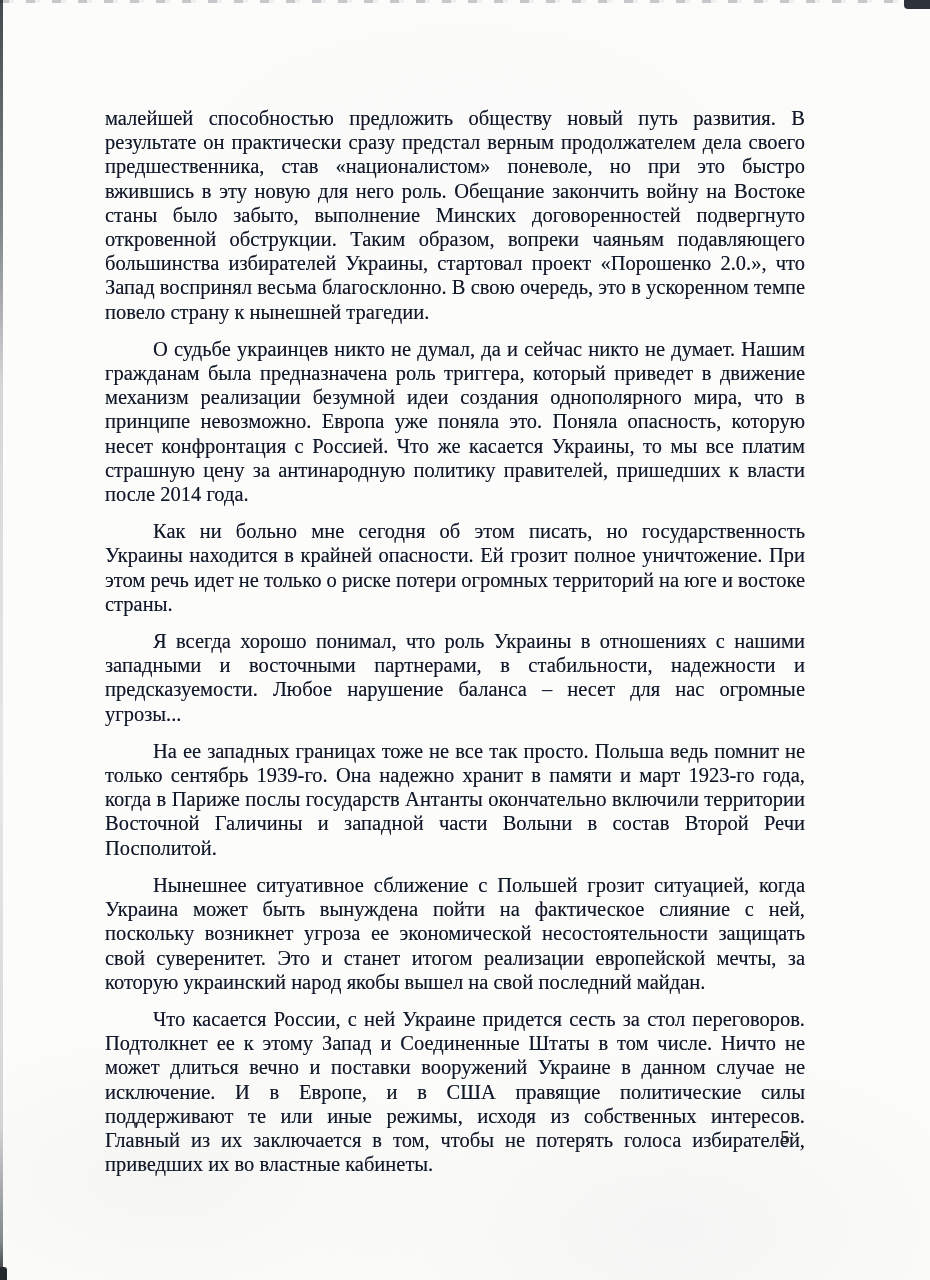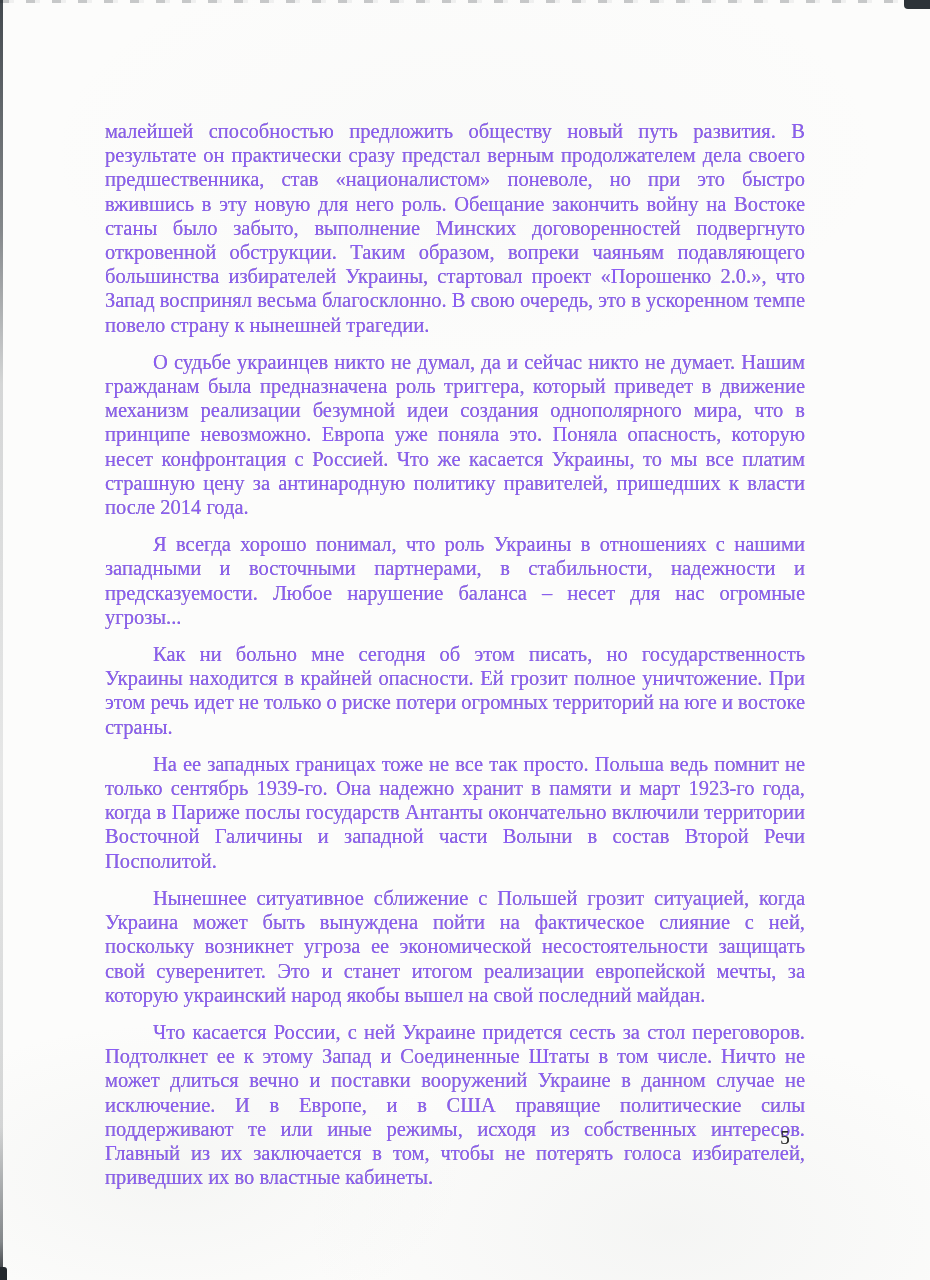--- a/index.html
+++ b/index.html
@@ -54,24 +54,24 @@
     position: absolute;
     left: 0; bottom: 0;
     width: 7px; height: 13px;
     background: #23282c;
     border-top-right-radius: 3px;
   }
 
   
   .text-block {
     position: absolute;
-    top: 119px;
+    top: 106px;
     left: 105px;
     width: 700px;
-    color: #8b5cf6;
+    color: #0f172a;
     font-size: 20.5px;
     line-height: 24.2px;
     text-align: justify;
     text-shadow: 0 0 0.6px rgba(40,40,40,0.55);
   }
   .para {
     margin: 0 0 13px 0;
     text-indent: 48px;
   }
   .para.no-indent {
@@ -95,22 +95,22 @@
 <div class="page">
 
   <div class="scan-top-edge"></div>
   <div class="scan-corner-blob"></div>
   <div class="scan-left-edge"></div>
   <div class="scan-bottom-left-mark"></div>
 
   <main class="text-block">
     <p class="para no-indent">малейшей способностью предложить обществу новый путь развития. В результате он практически сразу предстал верным продолжателем дела своего предшественника, став «националистом» поневоле, но при это быстро вжившись в эту новую для него роль. Обещание закончить войну на Востоке станы было забыто, выполнение Минских договоренностей подвергнуто откровенной обструкции. Таким образом, вопреки чаяньям подавляющего большинства избирателей Украины, стартовал проект «Порошенко 2.0.», что Запад воспринял весьма благосклонно. В свою очередь, это в ускоренном темпе повело страну к нынешней трагедии.</p>
     <p class="para">О судьбе украинцев никто не думал, да и сейчас никто не думает. Нашим гражданам была предназначена роль триггера, который приведет в движение механизм реализации безумной идеи создания однополярного мира, что в принципе невозможно. Европа уже поняла это. Поняла опасность, которую несет конфронтация с Россией. Что же касается Украины, то мы все платим страшную цену за антинародную политику правителей, пришедших к власти после 2014 года.</p>
+    <p class="para">Как ни больно мне сегодня об этом писать, но государственность Украины находится в крайней опасности. Ей грозит полное уничтожение. При этом речь идет не только о риске потери огромных территорий на юге и востоке страны.</p>
     <p class="para">Я всегда хорошо понимал, что роль Украины в отношениях с нашими западными и восточными партнерами, в стабильности, надежности и предсказуемости. Любое нарушение баланса – несет для нас огромные угрозы...</p>
-    <p class="para">Как ни больно мне сегодня об этом писать, но государственность Украины находится в крайней опасности. Ей грозит полное уничтожение. При этом речь идет не только о риске потери огромных территорий на юге и востоке страны.</p>
     <p class="para">На ее западных границах тоже не все так просто. Польша ведь помнит не только сентябрь 1939-го. Она надежно хранит в памяти и март 1923-го года, когда в Париже послы государств Антанты окончательно включили территории Восточной Галичины и западной части Волыни в состав Второй Речи Посполитой.</p>
     <p class="para">Нынешнее ситуативное сближение с Польшей грозит ситуацией, когда Украина может быть вынуждена пойти на фактическое слияние с ней, поскольку возникнет угроза ее экономической несостоятельности защищать свой суверенитет. Это и станет итогом реализации европейской мечты, за которую украинский народ якобы вышел на свой последний майдан.</p>
     <p class="para">Что касается России, с ней Украине придется сесть за стол переговоров. Подтолкнет ее к этому Запад и Соединенные Штаты в том числе. Ничто не может длиться вечно и поставки вооружений Украине в данном случае не исключение. И в Европе, и в США правящие политические силы поддерживают те или иные режимы, исходя из собственных интересов. Главный из их заключается в том, чтобы не потерять голоса избирателей, приведших их во властные кабинеты.</p>
   </main>
 
   <div class="page-number">5</div>
 
 </div>
 
 </body></html>

